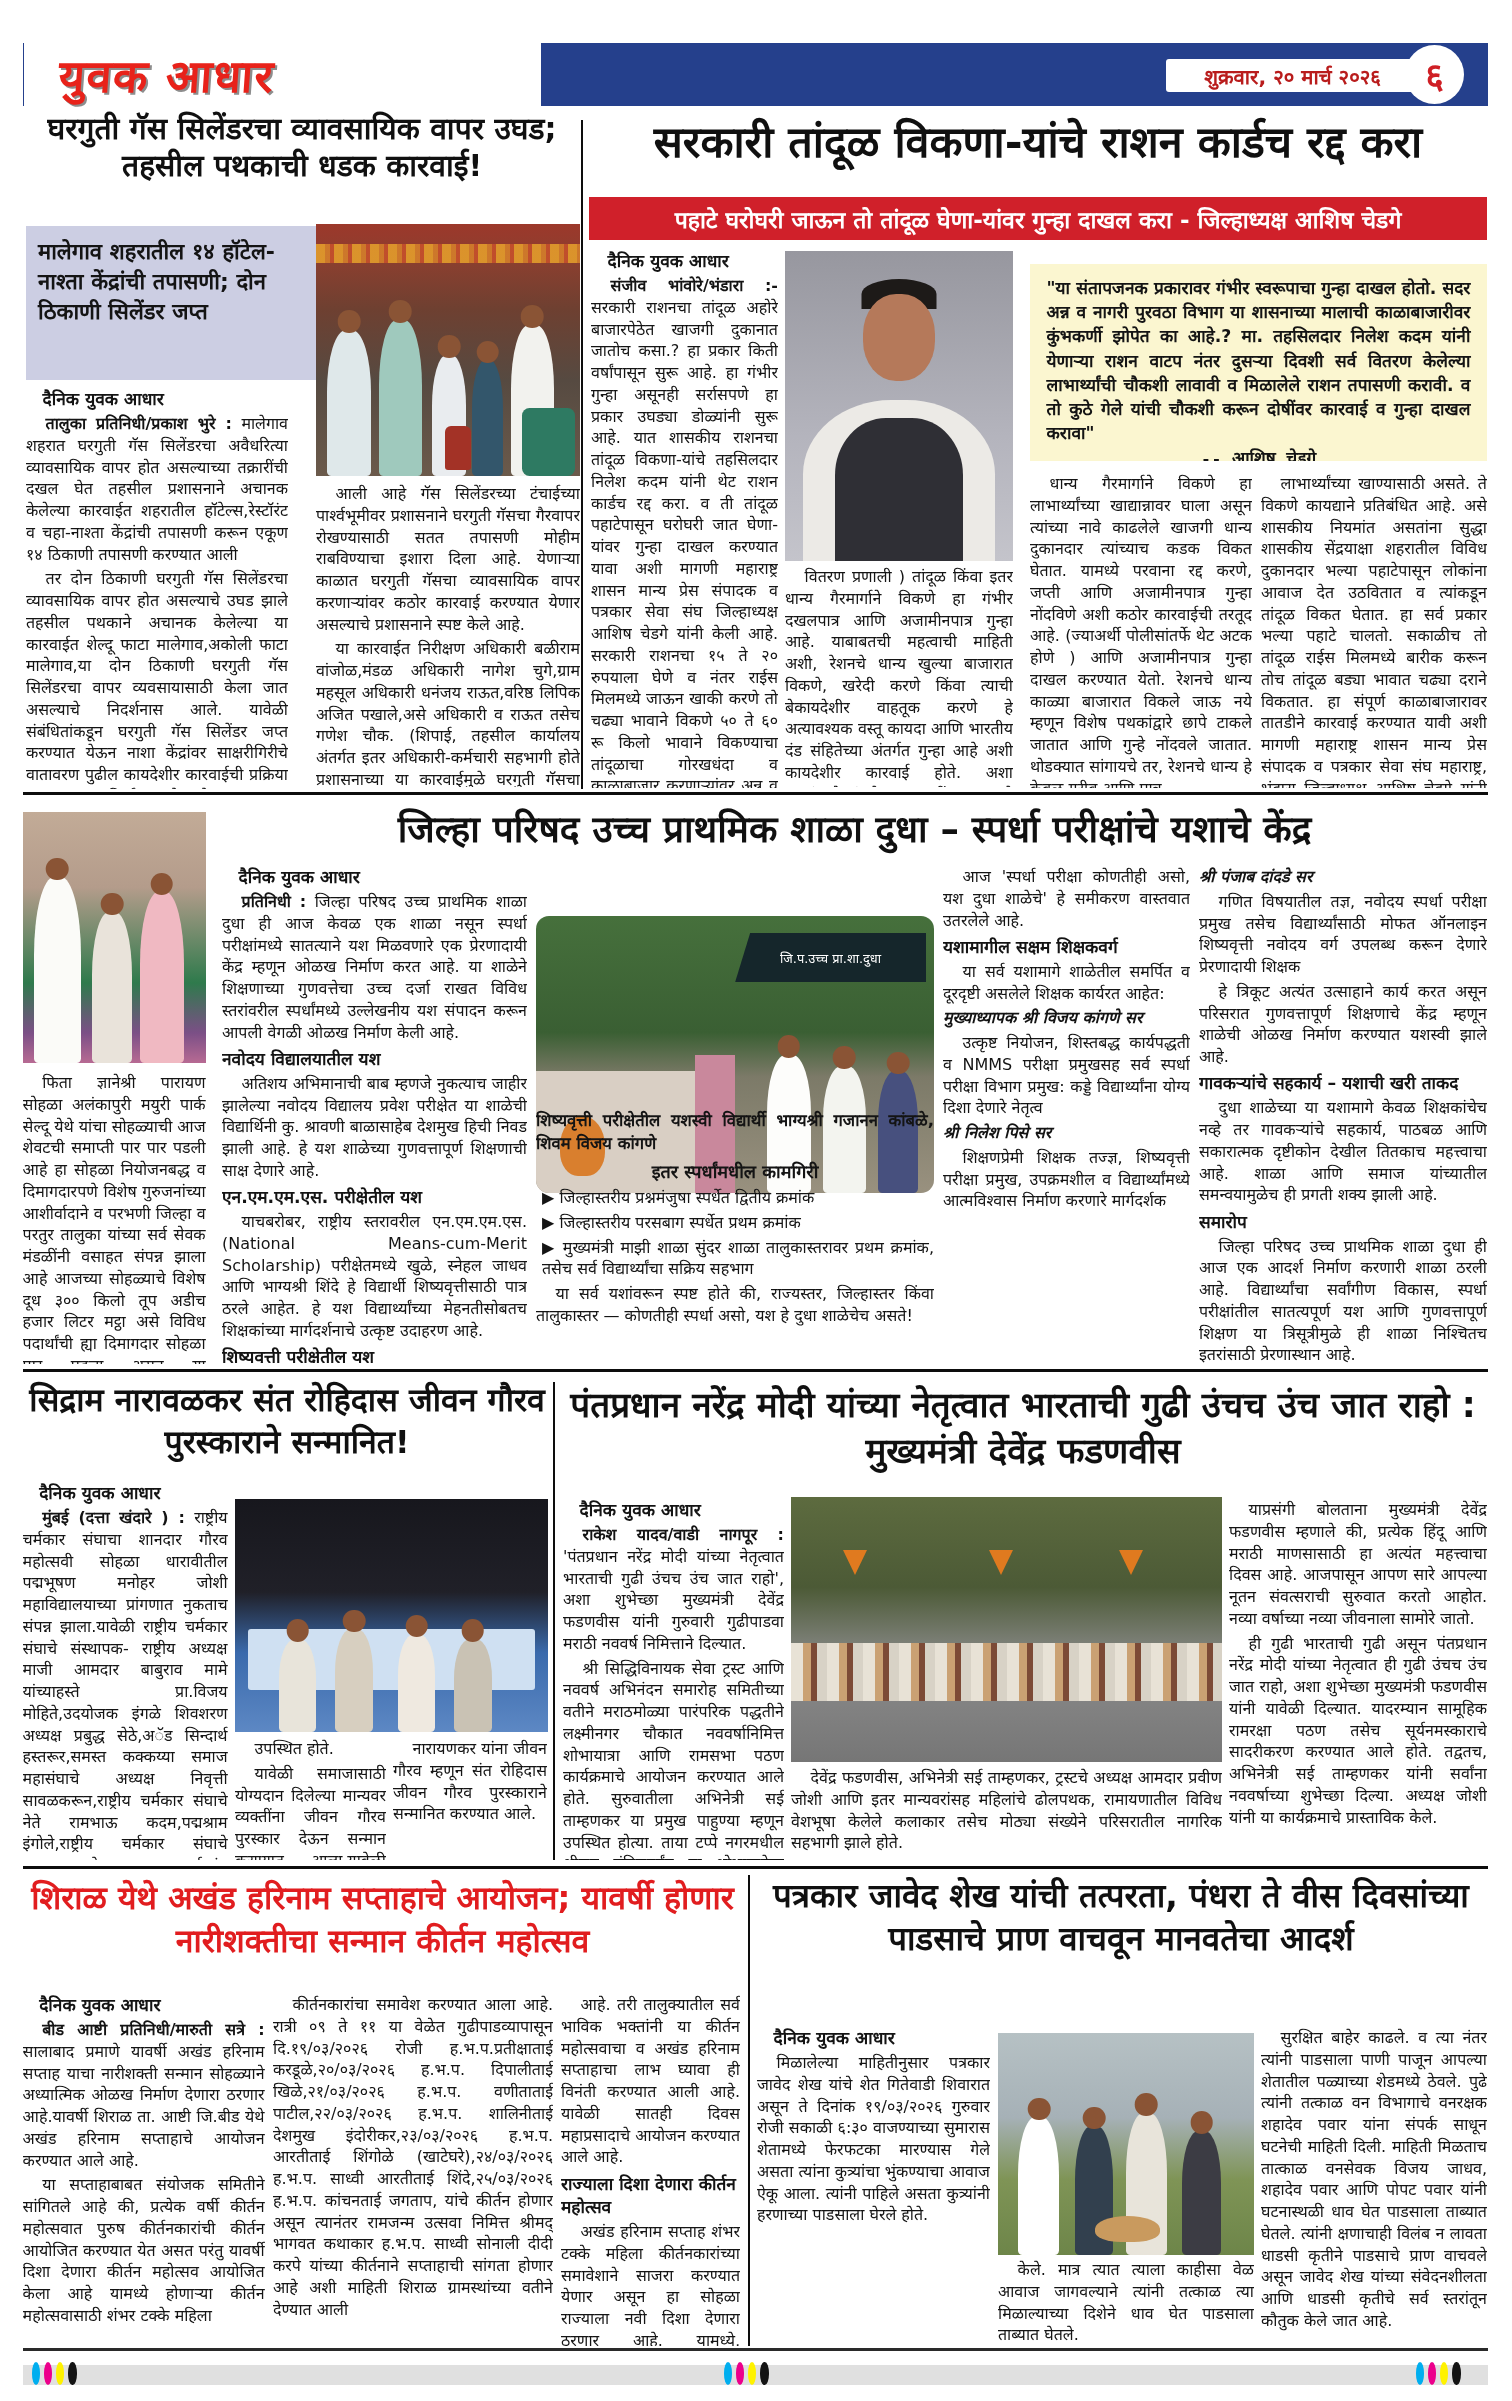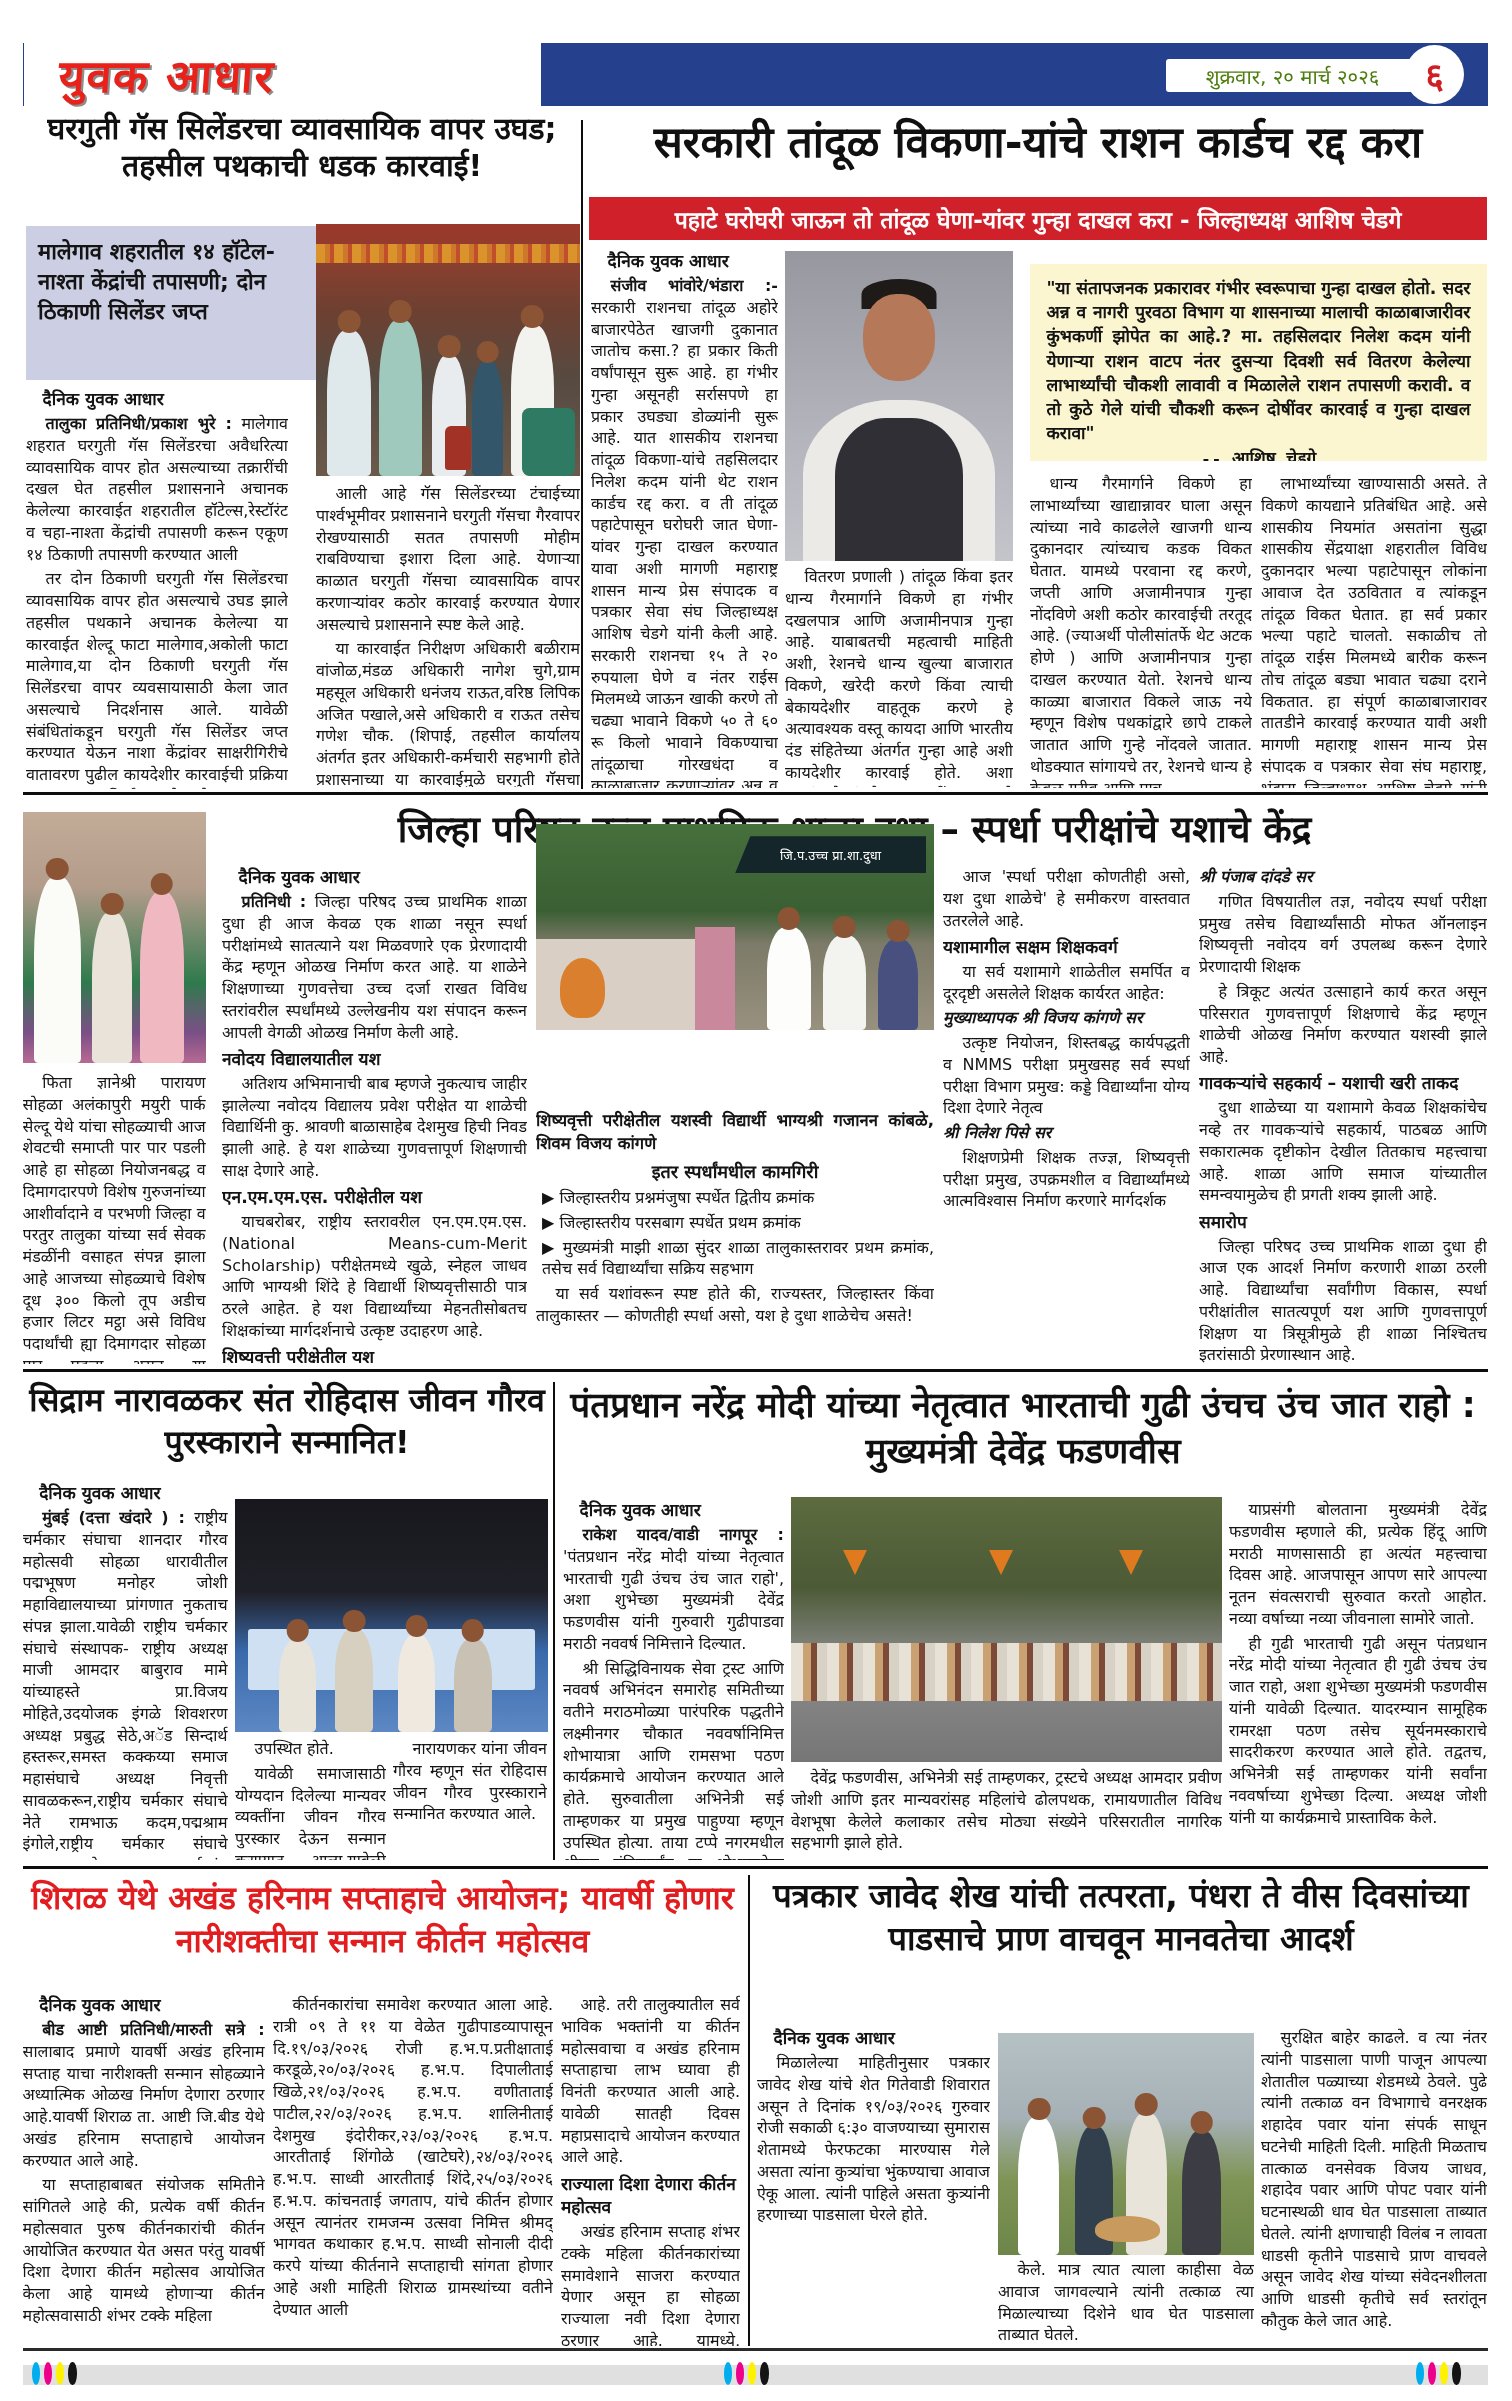--- a/index.html
+++ b/index.html
@@ -5,21 +5,21 @@
   html,body{margin:0;padding:0;background:#ffffff;}
   .page{position:relative;width:1512px;height:2401px;background:#fff;overflow:hidden;
         font-family:"DejaVu Sans","Liberation Sans",sans-serif;color:#141414;}
   .abs{position:absolute;}
   
   .mast-bar{left:22.6px;top:43px;width:1465px;height:63px;background:#25408c;}
   .logo-box{left:24px;top:43px;width:517px;height:63px;background:#fff;display:flex;align-items:center;padding-left:35px;box-sizing:border-box;}
   .logo-text{font-size:45px;font-weight:bold;color:#e8221a;transform:skewX(-4deg);
              text-shadow:2.3px 2.3px 0 #8d8d8d;letter-spacing:1.5px;white-space:nowrap;}
   .date-pill{left:1166px;top:59px;width:253px;height:33px;background:#fff;border-radius:3px;
-             display:flex;align-items:center;justify-content:center;font-size:20.3px;color:#4d7c0f;}
+             display:flex;align-items:center;justify-content:center;font-size:20.3px;color:#b91c1c;font-weight:bold;}
   .page-circle{left:1405px;top:45px;width:59px;height:59px;background:#fff;border-radius:50%;
              display:flex;align-items:center;justify-content:center;font-size:35px;font-weight:bold;color:#cf1f25;}
   
   .hrule{background:#0d0d0d;height:3px;}
   .vrule{background:#0d0d0d;width:2.3px;}
   
   .headline{font-weight:bold;text-align:center;color:#101010;line-height:1.22;}
   .hl-gas{left:22.6px;top:111px;width:559px;font-size:30px;}
   .hl-rice{left:589px;top:119px;width:898px;font-size:43px;line-height:1.1;}
   .kicker{left:589px;top:197px;width:898px;height:43px;background:#d0202a;color:#fff;
@@ -59,21 +59,21 @@
   .ph-gas .f3{left:44%;width:13%;height:48%;background:#e9ecef;}
   .ph-gas .f4{left:59%;width:12%;height:46%;background:#33566b;}
   .ph-gas .f5{left:74%;width:16%;height:60%;background:#f2f2ee;}
   .ph-gas .cyl{position:absolute;bottom:6px;left:49%;width:25.6px;height:44px;background:#a33226;border-radius:6px 6px 3px 3px;}
   .ph-gas .drum{position:absolute;bottom:0;right:2%;width:53px;height:68px;background:#2e7a62;border-radius:7.5px;}
   .ph-rice{left:785px;top:251px;width:228px;height:310px;background:linear-gradient(180deg,#97979f 0%,#b4b4bd 60%,#c4c4cb 100%);}
   .ph-rice .shirt{position:absolute;bottom:0;left:8%;width:84%;height:52%;background:#eceae6;border-radius:46% 46% 0 0;}
   .ph-rice .vest{position:absolute;bottom:0;left:22%;width:56%;height:46%;background:#2f2f35;border-radius:40% 40% 0 0;}
   .ph-rice .head{position:absolute;top:14%;left:50%;transform:translateX(-50%);width:72px;height:87px;background:#b5795a;border-radius:46%;}
   .ph-rice .hair{position:absolute;top:9%;left:50%;transform:translateX(-50%);width:75px;height:30px;background:#1d1a18;border-radius:50% 50% 0 0;}
-  .ph-school{left:536px;top:824px;width:398px;height:206px;background:linear-gradient(180deg,#46703c 0%,#3a5f33 42%,#7c7a68 58%,#99917f 100%);}
+  .ph-school{left:536px;top:916px;width:398px;height:277px;background:linear-gradient(180deg,#46703c 0%,#3a5f33 42%,#7c7a68 58%,#99917f 100%);border-radius:13px;}
   .ph-school .wall{position:absolute;left:0;bottom:0;width:46%;height:44%;background:#d9cfc4;}
   .ph-school .mural{position:absolute;left:6%;bottom:6%;width:45px;height:60px;background:#d97f2e;border-radius:50% 50% 40% 40%;}
   .ph-school .wallpink{position:absolute;left:40%;bottom:0;width:10%;height:50%;background:#c9889c;}
   .ph-school .gate-sign{position:absolute;right:2%;top:6%;width:48%;height:18%;background:#15262b;color:#fff;
         font-size:12.8px;display:flex;align-items:center;justify-content:center;clip-path:polygon(8% 0,100% 0,100% 100%,0 100%);}
   .ph-school .sf1{left:58%;width:11%;height:50%;background:#fdfdfb;}
   .ph-school .sf2{left:72%;width:11%;height:46%;background:#f3f4ef;}
   .ph-school .sf3{left:86%;width:10%;height:44%;background:#47507e;}
   .ph-crowd{left:22.6px;top:812px;width:183px;height:251px;background:linear-gradient(180deg,#c2ab97 0%,#b49c8b 30%,#2f7a4c 68%,#7b4f86 88%,#b76a93 100%);}
   .ph-crowd .cf1{left:6%;width:26%;height:74%;background:#fbfbf8;}

